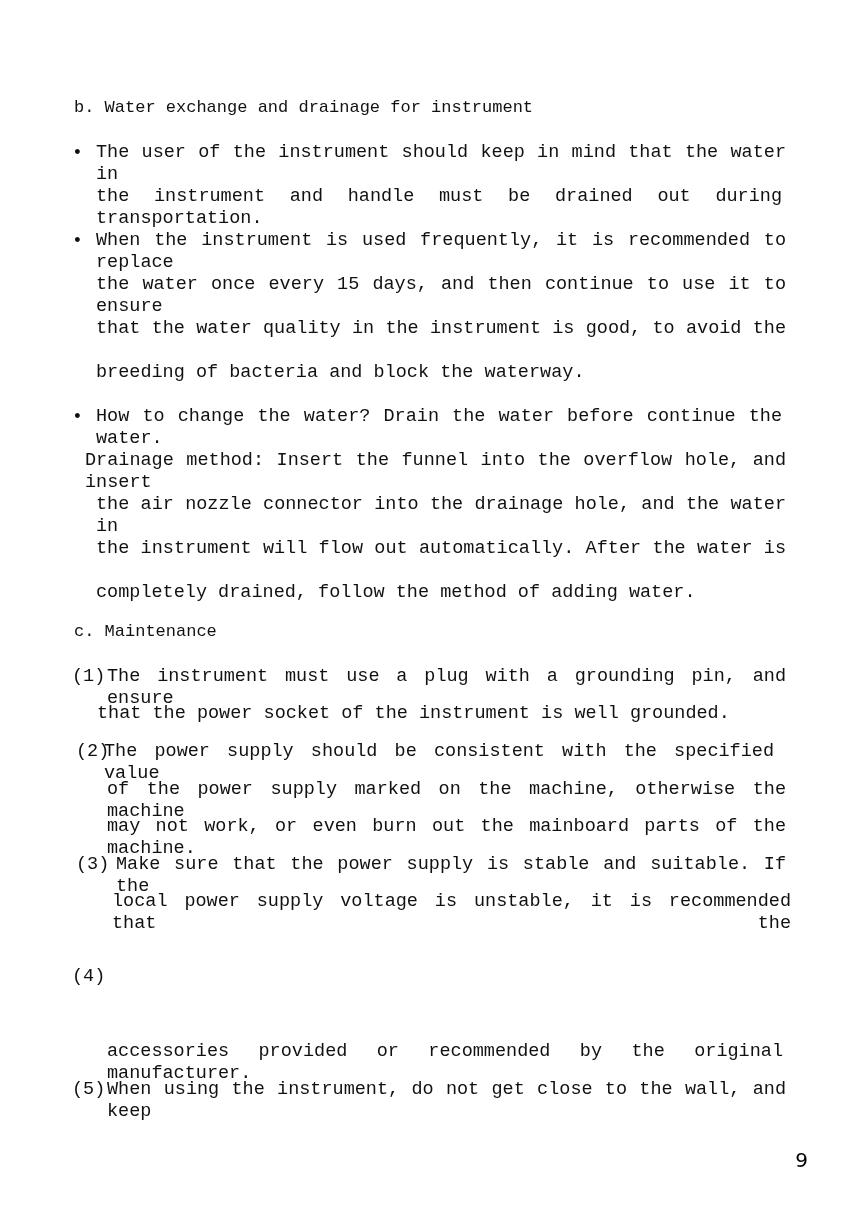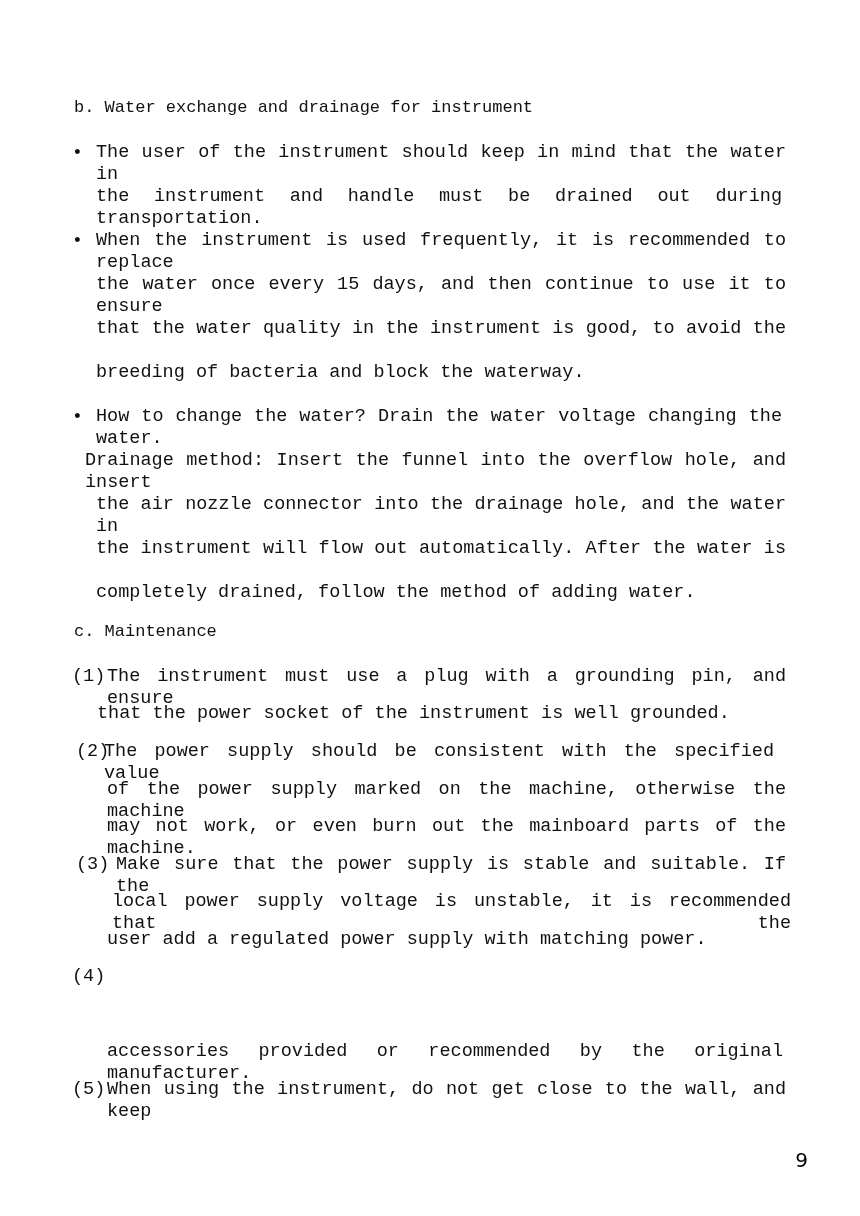--- a/index.html
+++ b/index.html
@@ -61,42 +61,41 @@
   <div class="line justify" style="left:96px; top:186px; width:686px;">the instrument and handle must be drained out during transportation.</div>
   <div class="line justify" style="left:96px; top:142px; width:690px;">The user of the instrument should keep in mind that the water in</div>
 
   <div class="bullet-dot" style="left:72px; top:230px;">•</div>
   <div class="line justify" style="left:96px; top:230px; width:690px;">When the instrument is used frequently, it is recommended to replace</div>
   <div class="line justify" style="left:96px; top:274px; width:690px;">the water once every 15 days, and then continue to use it to ensure</div>
   <div class="line justify" style="left:96px; top:318px; width:690px;">that the water quality in the instrument is good, to avoid the</div>
   <div class="line" style="left:96px; top:362px;">breeding of bacteria and block the waterway.</div>
 
   <div class="bullet-dot" style="left:72px; top:406px;">•</div>
-  <div class="line justify" style="left:96px; top:406px; width:686px;">How to change the water? Drain the water voltage changing the water.</div>
+  <div class="line justify" style="left:96px; top:406px; width:686px;">How to change the water? Drain the water before continue the water.</div>
 
   <div class="line justify" style="left:85px; top:450px; width:701px;">Drainage method: Insert the funnel into the overflow hole, and insert</div>
   <div class="line justify" style="left:96px; top:494px; width:690px;">the air nozzle connector into the drainage hole, and the water in</div>
   <div class="line justify" style="left:96px; top:538px; width:690px;">the instrument will flow out automatically. After the water is</div>
   <div class="line" style="left:96px; top:582px;">completely drained, follow the method of adding water.</div>
 
   <div class="line heading" style="left:74px; top:621px;">c. Maintenance</div>
 
   <div class="line" style="left:72px; top:666px;">(1)</div>
   <div class="line justify" style="left:107px; top:666px; width:679px;">The instrument must use a plug with a grounding pin, and ensure</div>
   <div class="line" style="left:97px; top:703px;">that the power socket of the instrument is well grounded.</div>
 
   <div class="line" style="left:76px; top:741px;">(2)</div>
   <div class="line justify" style="left:104px; top:741px; width:670px;">The power supply should be consistent with the specified value</div>
   <div class="line justify" style="left:107px; top:779px; width:679px;">of the power supply marked on the machine, otherwise the machine</div>
   <div class="line justify" style="left:107px; top:816px; width:679px;">may not work, or even burn out the mainboard parts of the machine.</div>
 
   <div class="line" style="left:76px; top:854px;">(3)</div>
   <div class="line justify" style="left:116px; top:854px; width:670px;">Make sure that the power supply is stable and suitable. If the</div>
   <div class="line justify" style="left:112px; top:891px; width:679px;">local power supply voltage is unstable, it is recommended that the</div>
-  <div class="line" style="left:107px; top:929px;">user add a regulated power supply with matching power.</div>
 
   <div class="line" style="left:72px; top:966px;">(4)</div>
   <div class="line justify" style="left:107px; top:1041px; width:676px;">accessories provided or recommended by the original manufacturer.</div>
 
   <div class="line" style="left:72px; top:1079px;">(5)</div>
   <div class="line justify" style="left:107px; top:1079px; width:679px;">When using the instrument, do not get close to the wall, and keep</div>
 
   <div class="page-number">9</div>
 
 </div>

